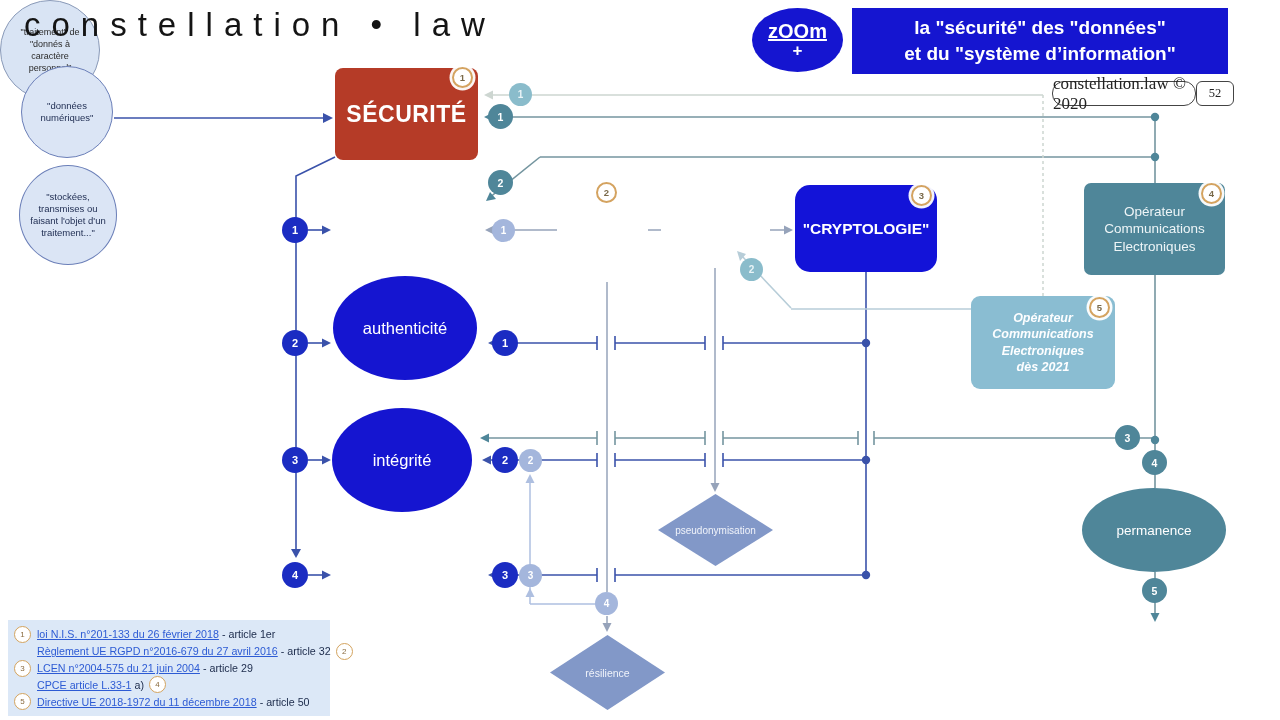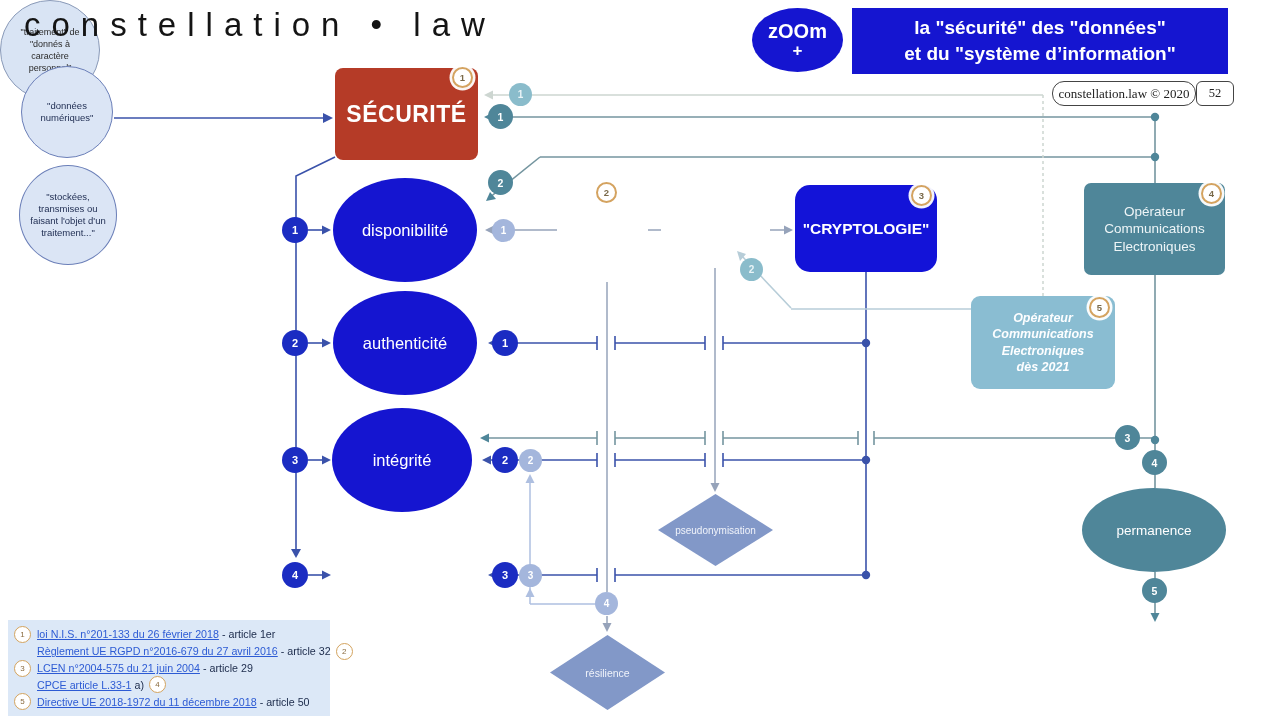--- a/index.html
+++ b/index.html
@@ -15,24 +15,24 @@
   .b-tealLight{width:23px;height:23px;background:#8abccb;color:#eaf4f7;font-size:10px;}
   .b-tan{width:21px;height:21px;background:#fff;border:2px solid #d4a360;color:#7a6a4a;font-size:9.5px;box-shadow:0 0 0 2.5px rgba(255,255,255,.95);}
   .ellipse{position:absolute;border-radius:50%;display:flex;align-items:center;justify-content:center;text-align:center;}
   .e-blue{background:#1515d0;color:#fff;font-size:16.5px;}
   .e-teal{background:#4f8699;color:#fff;font-size:13.5px;}
   .box{position:absolute;display:flex;flex-direction:column;align-items:center;justify-content:center;text-align:right;box-sizing:border-box;}
   .diamond{position:absolute;display:flex;align-items:center;justify-content:center;text-align:center;background:#8298c8;color:#f0f3fa;font-size:10.5px;clip-path:polygon(50% 0,100% 50%,50% 100%,0 50%);}
   .note-circle{position:absolute;border-radius:50%;background:#dbe5f5;border:1px solid #6b7fb8;color:#1d2b50;display:flex;align-items:center;justify-content:center;text-align:center;font-size:9.5px;line-height:1.25;box-sizing:border-box;padding:6px;}
   .logo{left:24px;top:6px;font-size:33px;letter-spacing:11px;color:#141414;font-weight:400;}
   .zoom-circle{left:752px;top:8px;width:91px;height:64px;border-radius:50%;background:#1515d0;color:#fff;display:flex;flex-direction:column;align-items:center;justify-content:center;line-height:1.05;z-index:2;}
-  .zoom-circle .l1{font-weight:bold;font-size:20px;}
+  .zoom-circle .l1{font-weight:bold;font-size:20px;text-decoration:underline;}
   .zoom-circle .l2{font-weight:bold;font-size:17px;}
   .banner{left:852px;top:8px;width:376px;height:66px;background:#1515d0;color:#fff;display:flex;flex-direction:column;align-items:center;justify-content:center;font-weight:bold;font-size:19px;line-height:1.35;z-index:2;}
-  .pill{left:1052px;top:81px;width:142px;height:23px;border:1.5px solid #444;border-radius:12px;background:#fff;display:flex;align-items:center;justify-content:center;font-family:"Liberation Serif",serif;font-size:13px;color:#222;z-index:3;}
+  .pill{left:1052px;top:81px;width:142px;height:23px;border:1.5px solid #444;border-radius:12px;background:#fff;display:flex;align-items:center;justify-content:center;font-family:"Liberation Serif",serif;font-size:17px;color:#222;z-index:3;}
   .pagenum{left:1196px;top:81px;width:36px;height:23px;border:1.5px solid #444;border-radius:6px;background:#fff;display:flex;align-items:center;justify-content:center;font-family:"Liberation Serif",serif;font-size:12.5px;color:#222;z-index:3;}
   .security{left:335px;top:68px;width:143px;height:92px;background:#b53b27;border-radius:8px;color:#fff;font-weight:bold;font-size:23px;letter-spacing:.5px;}
   .proc-circle{left:557px;top:182px;width:100px;height:100px;border-radius:50%;background:#d9e4f4;border:1px solid #8a9ab8;color:#2a2a2a;display:flex;align-items:center;justify-content:center;text-align:center;font-size:9px;line-height:1.35;box-sizing:border-box;padding:10px;z-index:2;}
   .crypto{left:795px;top:185px;width:142px;height:87px;background:#1313d8;border-radius:15px;color:#fff;font-weight:bold;font-size:15.5px;}
   .op-box{left:1084px;top:183px;width:141px;height:92px;background:#4f8699;border-radius:7px;color:#eef5f7;font-size:13.5px;line-height:1.3;}
   .op2021{left:971px;top:296px;width:144px;height:93px;background:#8abdd2;border-radius:9px;color:#fdfeff;font-style:italic;font-weight:bold;font-size:12.5px;line-height:1.3;}
   .legend{left:8px;top:620px;width:322px;height:96px;background:#dce8f7;box-sizing:border-box;padding:6px 0 0 6px;z-index:2;}
   .lrow{display:flex;align-items:center;height:16.8px;font-size:10.7px;white-space:nowrap;}
   .lbadge{flex:0 0 17px;width:17px;height:17px;border-radius:50%;background:#fff;border:1.5px solid #d3a35e;color:#8a6b3f;font-size:8px;display:flex;align-items:center;justify-content:center;margin-right:6px;box-sizing:border-box;}
   .lspacer{flex:0 0 23px;}
@@ -170,24 +170,21 @@
   <div class="box node security">
     <span>SÉCURITÉ</span>
   </div>
   <div class="badge b-tan" style="left:452px;top:67px;">1</div>
 
   <div class="badge b-navy" style="left:282px;top:217px;">1</div>
   <div class="badge b-navy" style="left:282px;top:330px;">2</div>
   <div class="badge b-navy" style="left:282px;top:447px;">3</div>
   <div class="badge b-navy" style="left:282px;top:562px;">4</div>
 
-  <div class="ellipse e-blue node" style="left:333px;top:178px;width:144px;height:104px;">
-      <span>disponibilité</span>
-    </div>
-  <div class="ellipse e-blue node" style="left:333px;top:291px;width:144px;height:104px;">
+  <div class="ellipse e-blue node" style="left:333px;top:276px;width:144px;height:104px;">
       <span>authenticité</span>
     </div>
   <div class="ellipse e-blue node" style="left:332px;top:408px;width:140px;height:104px;">
       <span>intégrité</span>
     </div>
 
   <div class="badge b-light" style="left:492px;top:219px;">1</div>
   <div class="badge b-navy" style="left:492px;top:330px;">1</div>
   <div class="badge b-navy" style="left:492px;top:447px;">2</div>
   <div class="badge b-light" style="left:519px;top:449px;">2</div>

